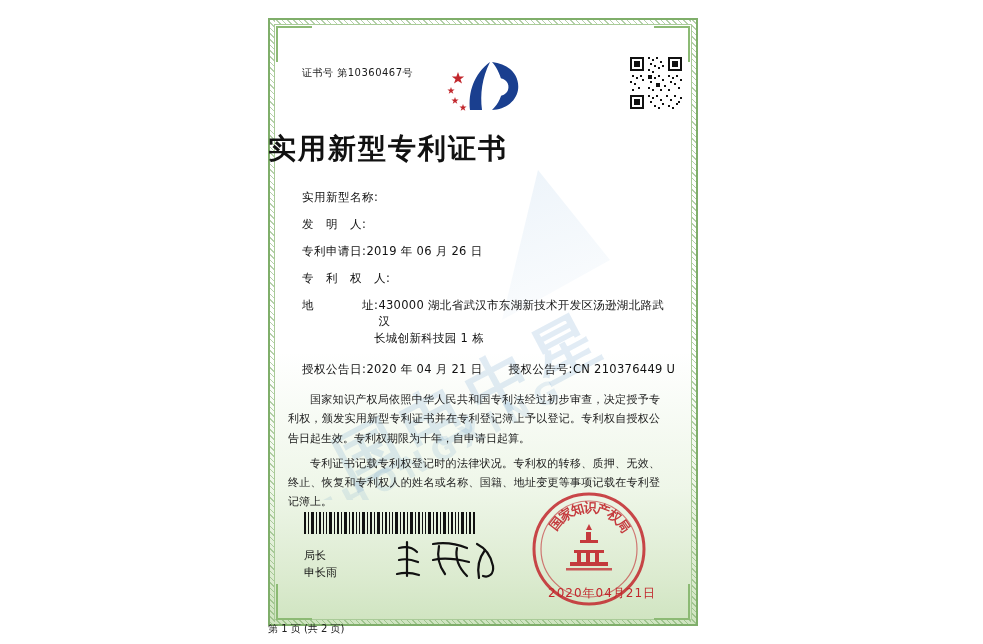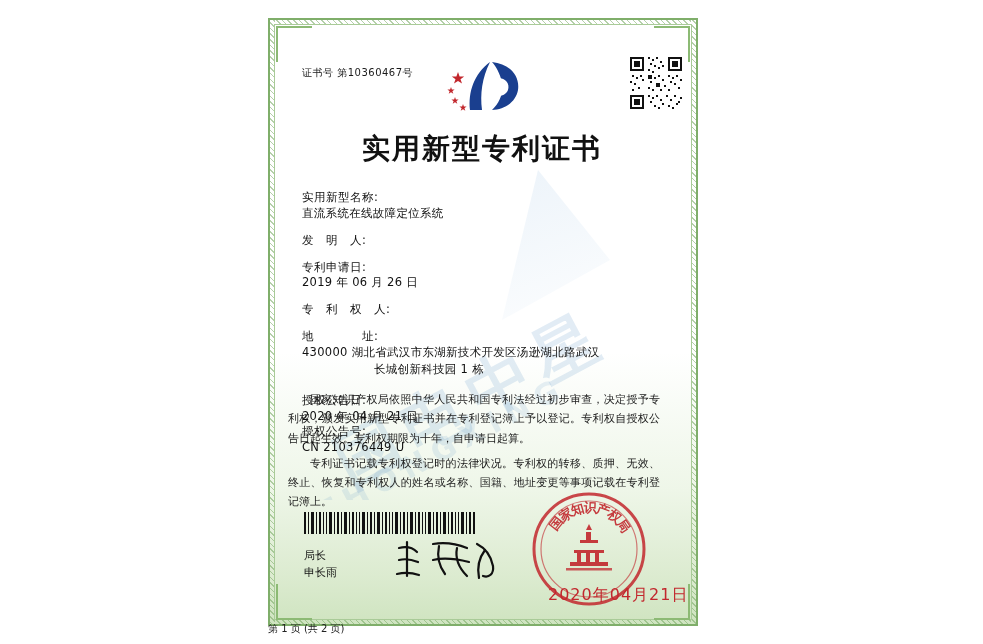--- a/index.html
+++ b/index.html
@@ -134,21 +134,20 @@
     width: 90px;
     height: 62px;
   }
 
   
   .title {
     position: absolute;
     left: 268px;
     top: 130px;
     width: 428px;
-    text-align: center;
     font-size: 28px;
     font-weight: bold;
     letter-spacing: 2px;
     color: #111111;
     font-family: "DejaVu Sans", sans-serif;
   }
 
   
   .fields {
     position: absolute;
@@ -157,21 +156,20 @@
     width: 370px;
     font-size: 11.5px;
     color: #111111;
     font-family: "DejaVu Sans", sans-serif;
   }
   .field-row {
     display: flex;
     align-items: flex-start;
     margin-bottom: 11.5px;
     line-height: 1.35;
-    flex-direction: column;
   }
   .field-label {
     flex: 0 0 auto;
     white-space: pre;
     letter-spacing: 0.5px;
   }
   .field-value {
     flex: 1 1 auto;
     letter-spacing: 0.3px;
   }
@@ -233,21 +231,21 @@
     position: absolute;
     left: 530px;
     top: 490px;
     width: 118px;
     height: 118px;
   }
   .seal-date {
     position: absolute;
     left: 548px;
     top: 585px;
-    font-size: 16px;
+    font-size: 12px;
     color: #c2272d;
     font-family: "DejaVu Sans", sans-serif;
     letter-spacing: 1px;
   }
 
   
   .page-footer {
     position: absolute;
     left: 268px;
     top: 622px;
@@ -365,21 +363,20 @@
         <polygon points="23,52 23.9,54.6 26.6,54.6 24.4,56.2 25.3,58.8 23,57.2 20.7,58.8 21.6,56.2 19.4,54.6 22.1,54.6"></polygon>
       </g>
     </svg>
   </div>
 
   <div class="title">实用新型专利证书</div>
 
   <div class="fields">
     <div class="field-row">
       <span class="field-label">实用新型名称:</span>
-      <span class="field-value">直流系统在线故障定位系统</span>
     </div>
     <div class="field-row">
       <span class="field-label">发　明　人:</span>
     </div>
     <div class="field-row">
       <span class="field-label">专利申请日:</span>
       <span class="field-value">2019 年 06 月 26 日</span>
     </div>
     <div class="field-row">
       <span class="field-label">专　利　权　人:</span>

